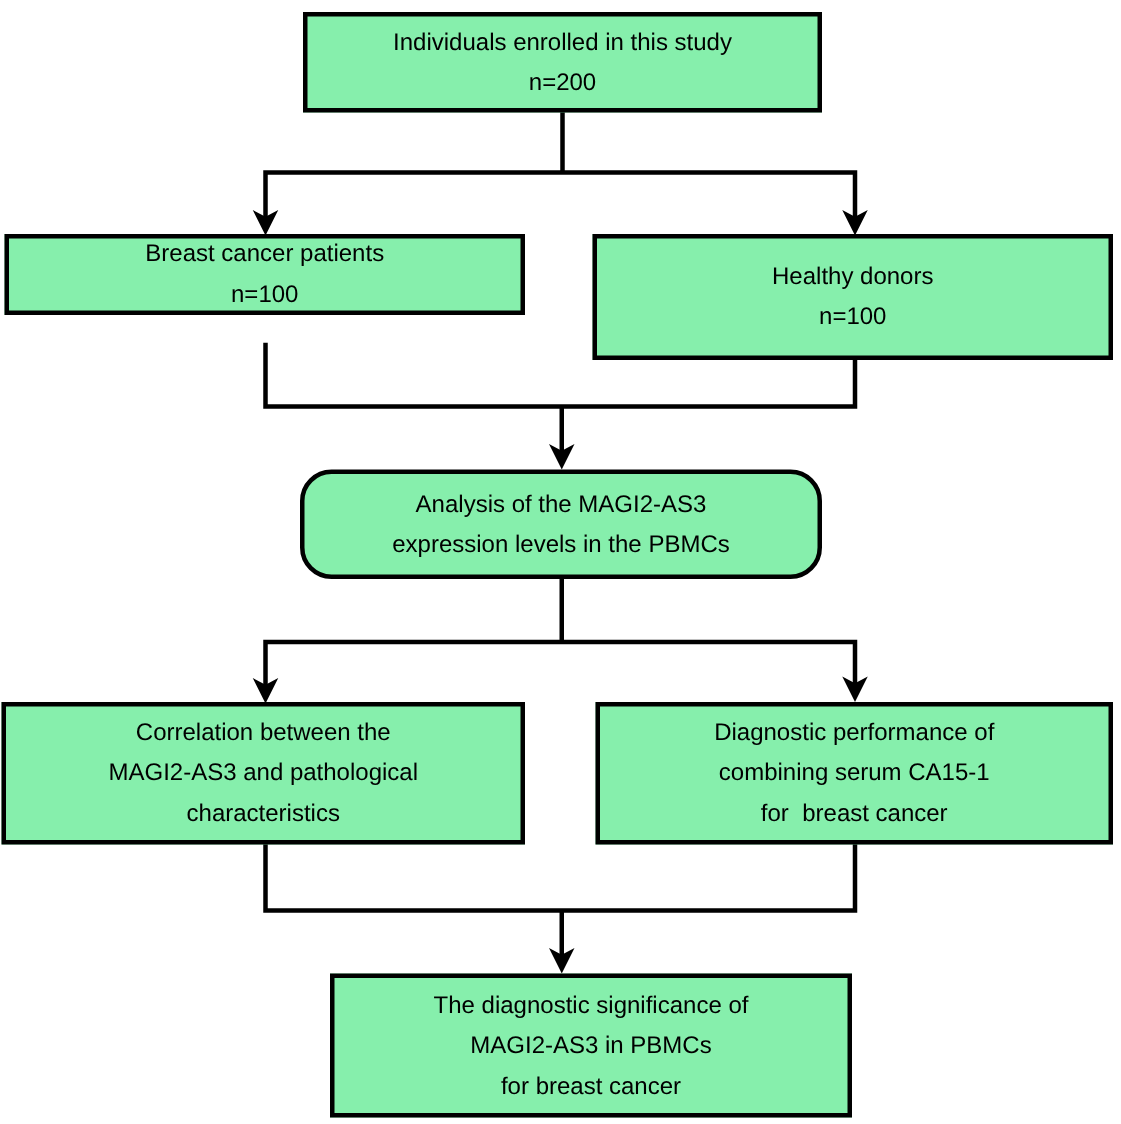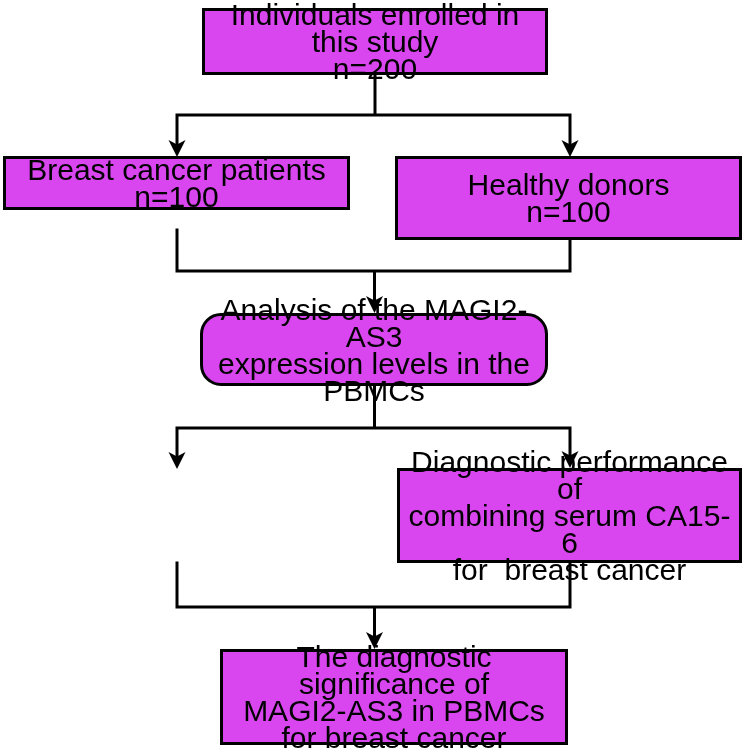--- a/index.html
+++ b/index.html
@@ -18,28 +18,28 @@
   .connectors {
     position: absolute;
     left: 0;
     top: 0;
     pointer-events: none;
   }
   .node {
     position: absolute;
     box-sizing: border-box;
     border: 3px solid #000000;
-    background: #d946ef;
+    background: #86efac;
     color: #000000;
     display: flex;
     align-items: center;
     justify-content: center;
     text-align: center;
     white-space: pre-wrap;
-    font-size: 30px;
+    font-size: 16px;
     line-height: 27px;
     padding: 0 4px;
   }
   
   #node-enrolled      { left: 202px; top:   8px; width: 346px; height: 67px; }
   #node-breast        { left:   3px; top: 156px; width: 347px; height: 54px; }
   #node-healthy       { left: 395px; top: 156px; width: 347px; height: 84px; }
   #node-analysis      { left: 200px; top: 313px; width: 348px; height: 73px; border-radius: 21px; }
   #node-correlation   { left:   1px; top: 468px; width: 349px; height: 95px; }
   #node-diag-perf     { left: 397px; top: 468px; width: 345px; height: 95px; }
@@ -72,22 +72,25 @@
 
   <div class="node" id="node-breast">Breast cancer patients
 n=100</div>
 
   <div class="node" id="node-healthy">Healthy donors
 n=100</div>
 
   <div class="node" id="node-analysis">Analysis of the MAGI2-AS3
 expression levels in the PBMCs</div>
 
+  <div class="node" id="node-correlation">Correlation between the
+MAGI2-AS3 and pathological
+characteristics</div>
 
   <div class="node" id="node-diag-perf">Diagnostic performance of
-combining serum CA15-6
+combining serum CA15-1
 for  breast cancer</div>
 
   <div class="node" id="node-significance">The diagnostic significance of
 MAGI2-AS3 in PBMCs
 for breast cancer</div>
 
 </div>
 
 </body></html>

